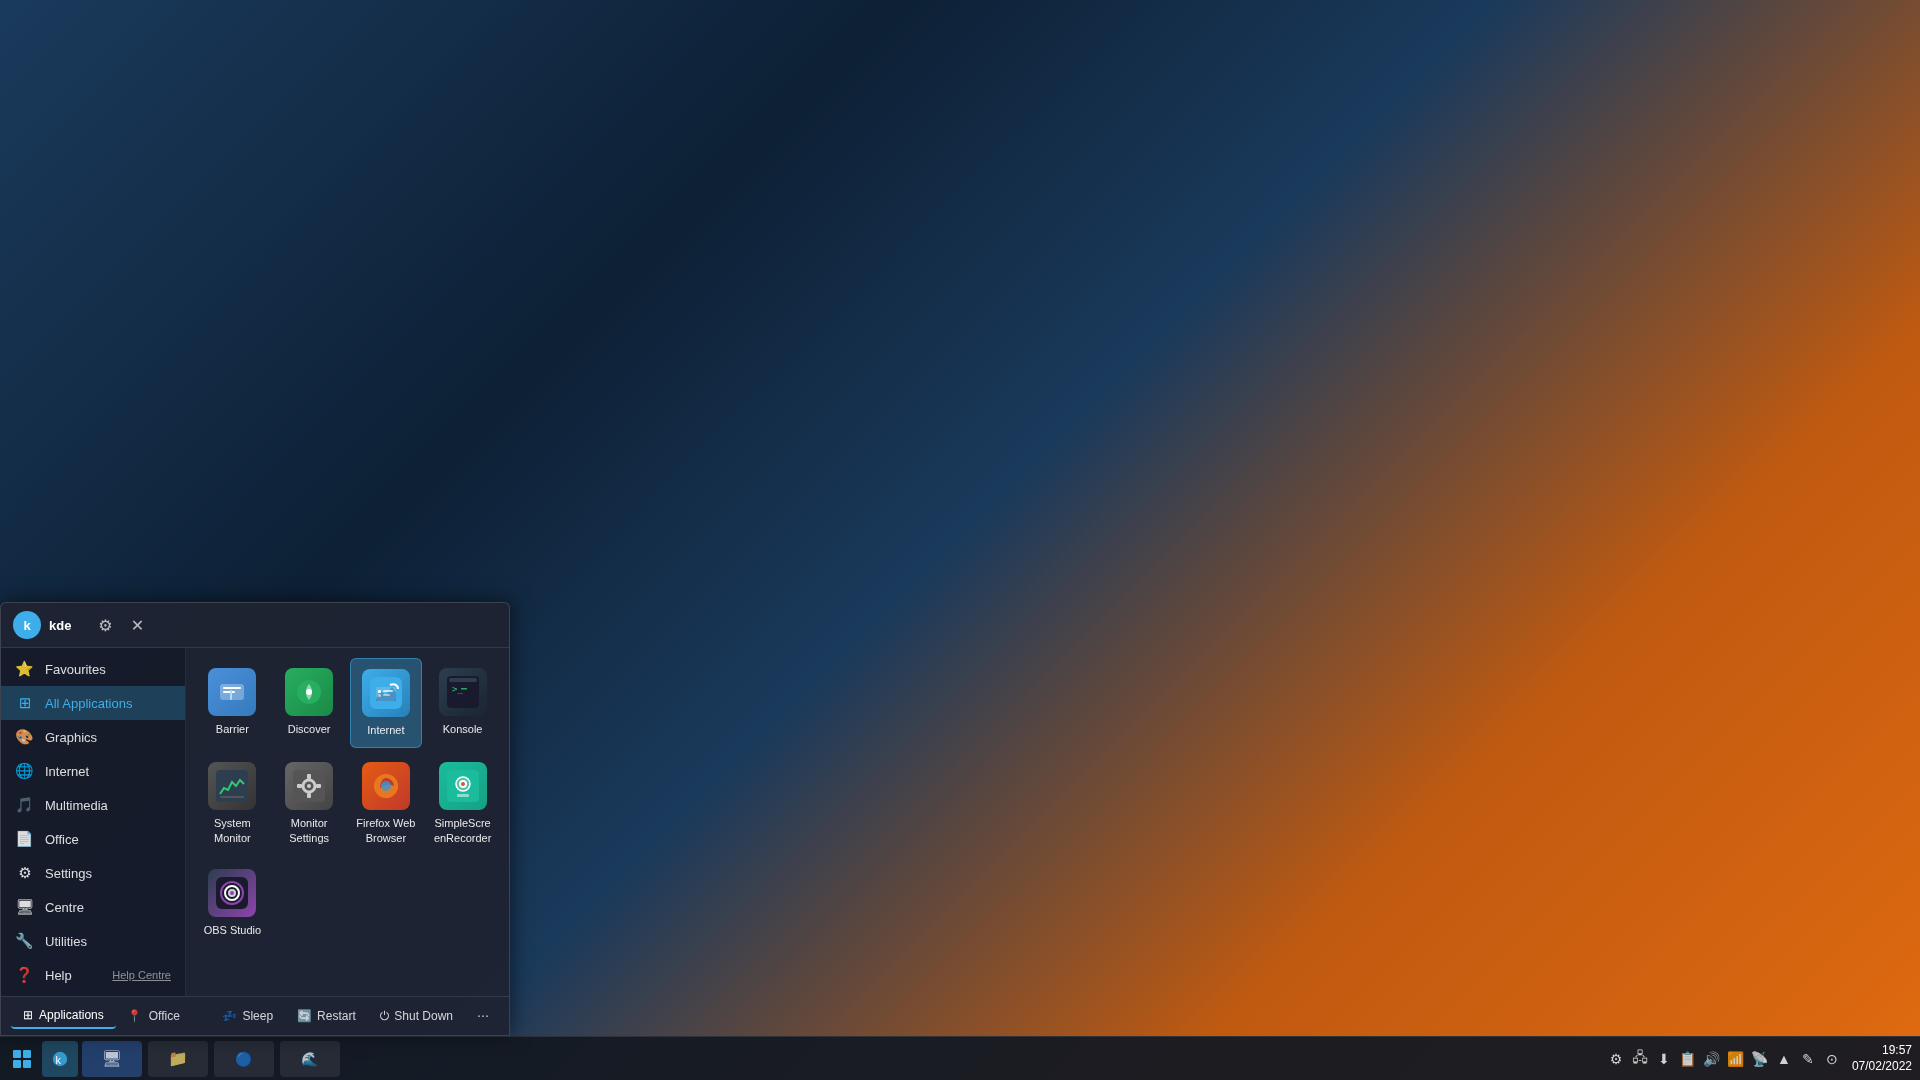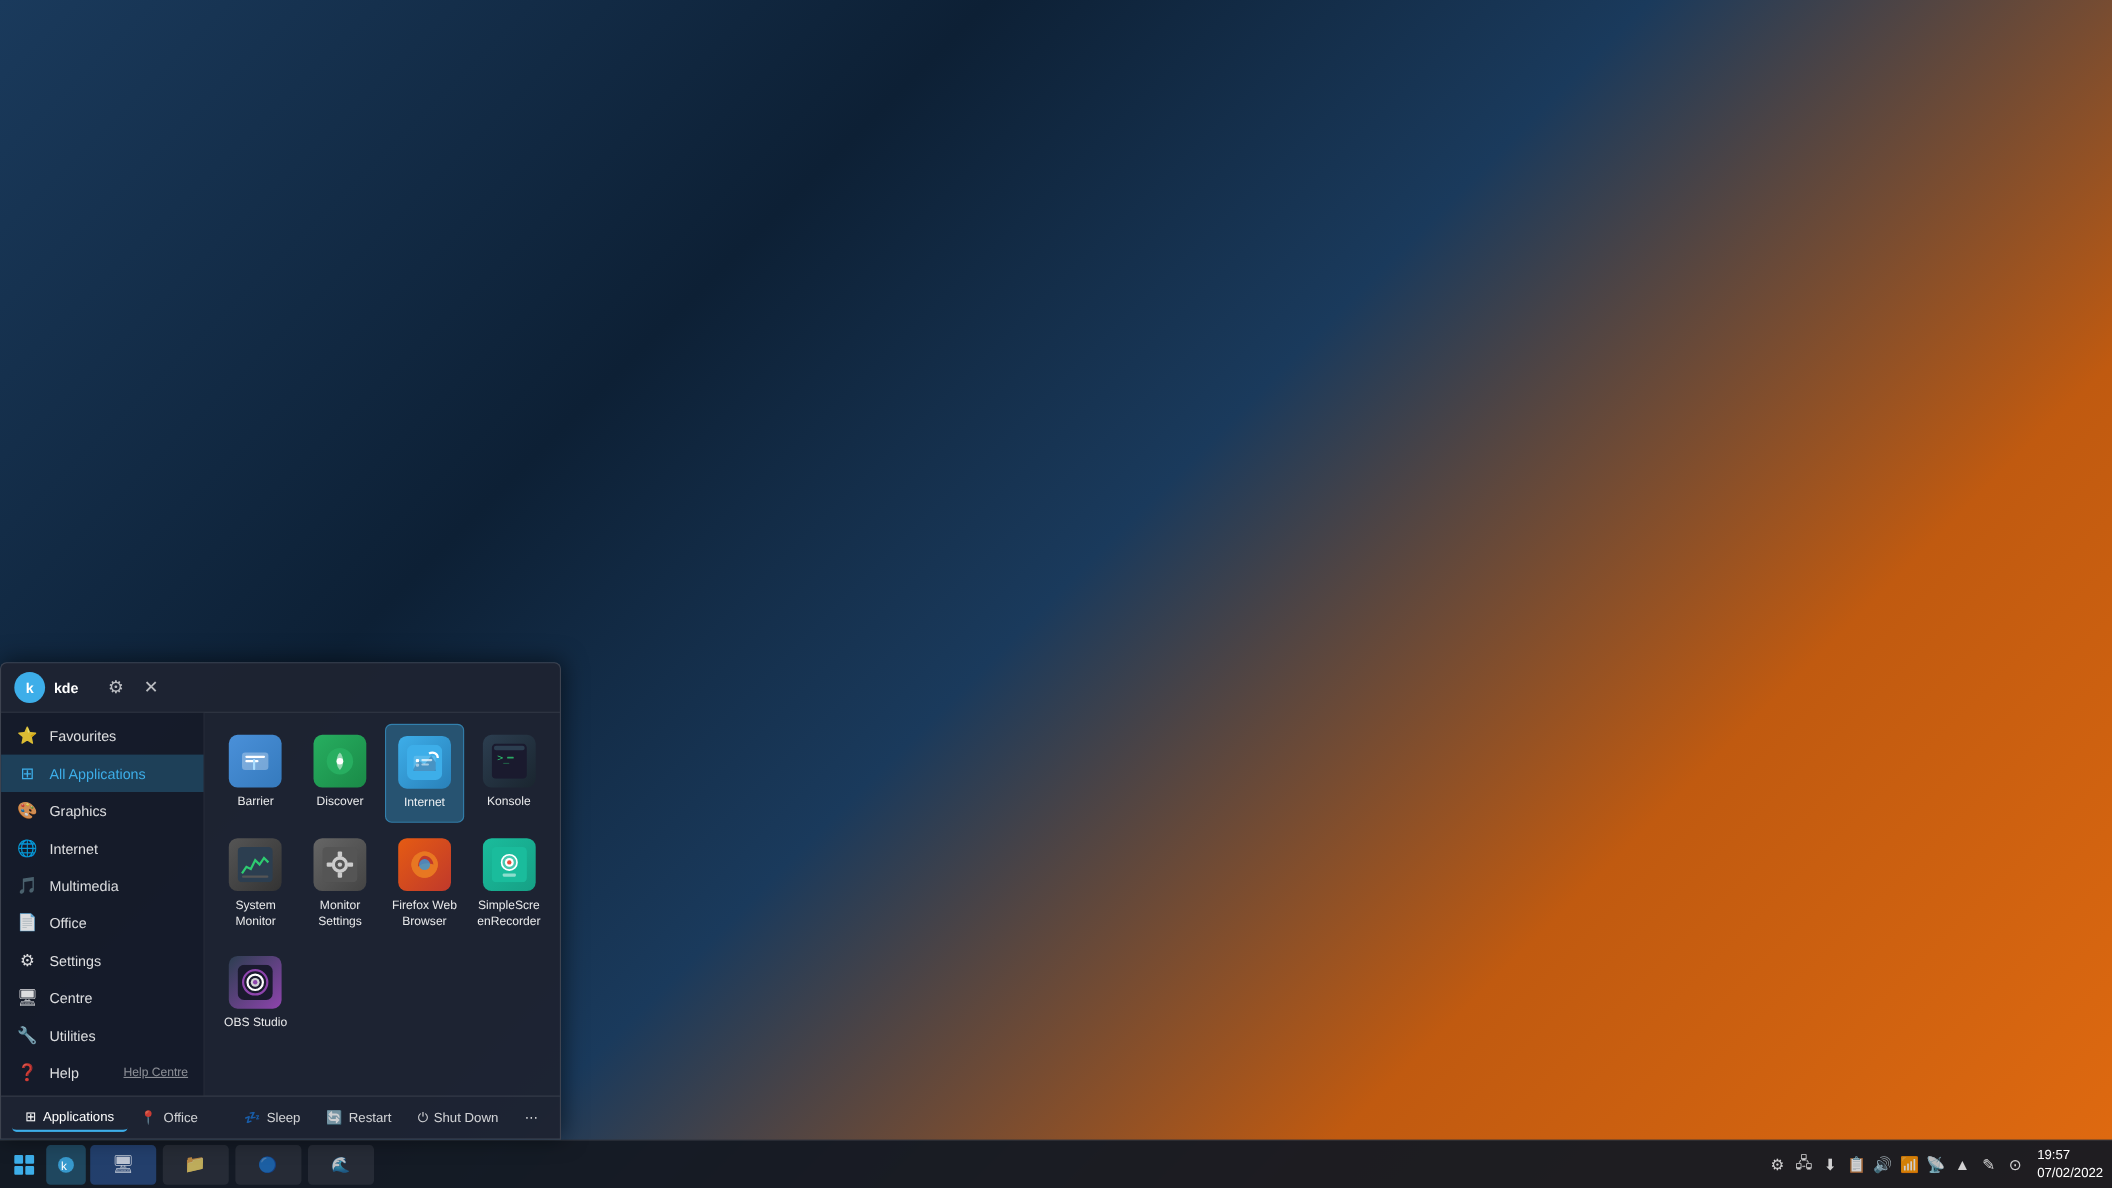--- a/index.html
+++ b/index.html
@@ -81,20 +81,21 @@
       align-items: center;
       justify-content: center;
       font-size: 14px;
       cursor: pointer;
       color: rgba(255,255,255,0.8);
     }
 
     #clock {
       display: flex;
       flex-direction: column;
+      align-items: flex-end;
       color: white;
       font-size: 12px;
       line-height: 1.3;
       margin-left: 6px;
     }
 
     
     #app-menu {
       position: absolute;
       bottom: 44px;

